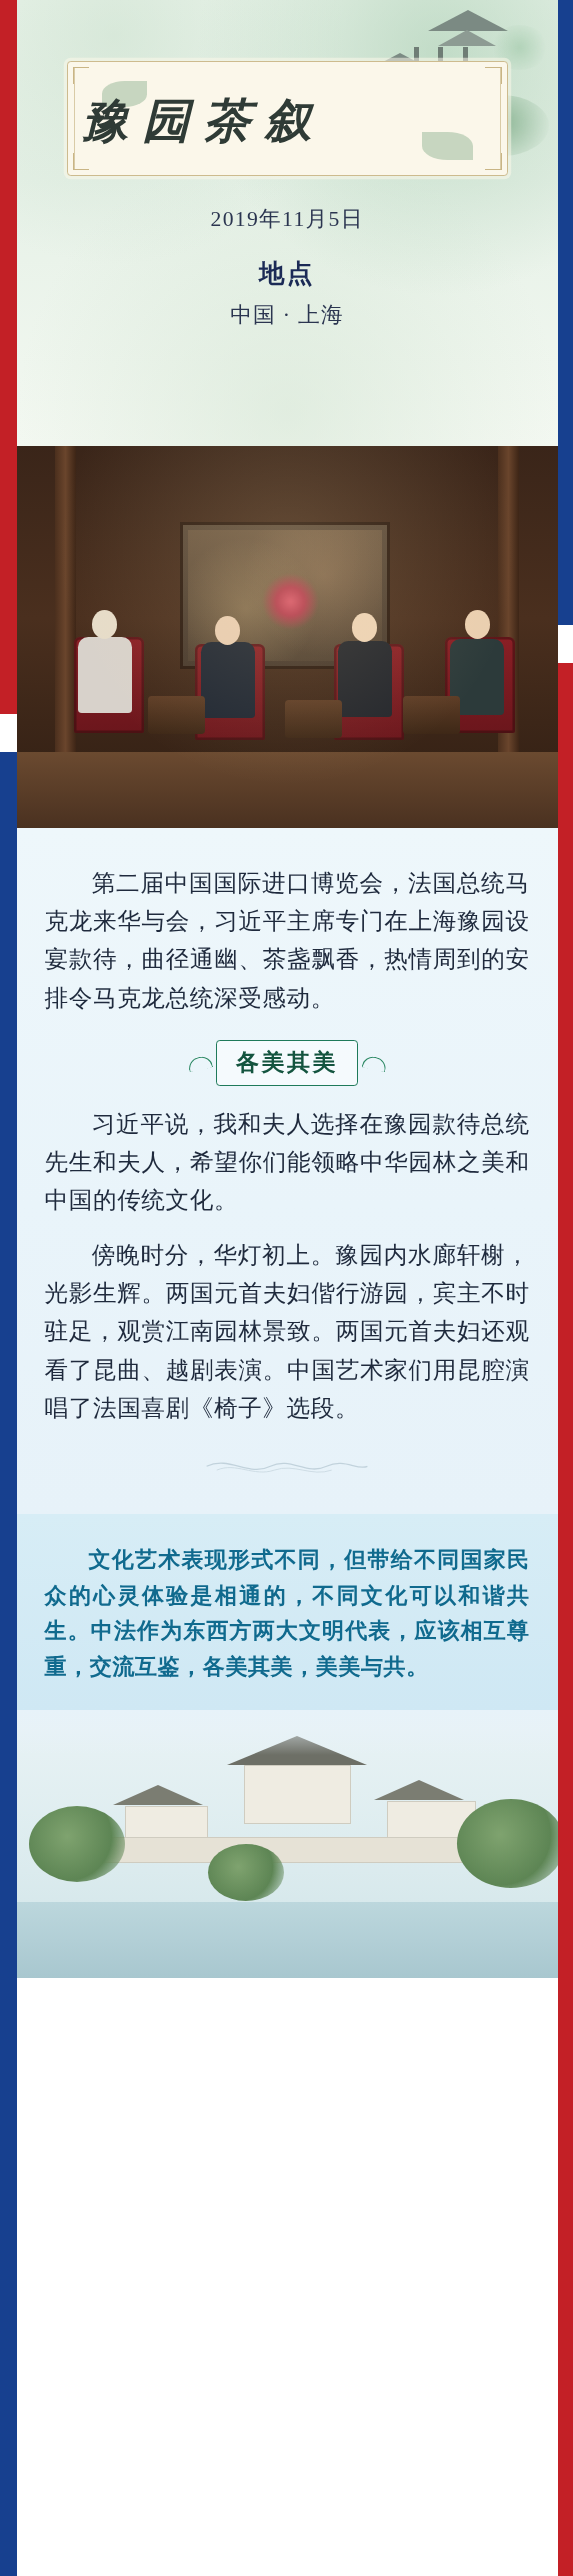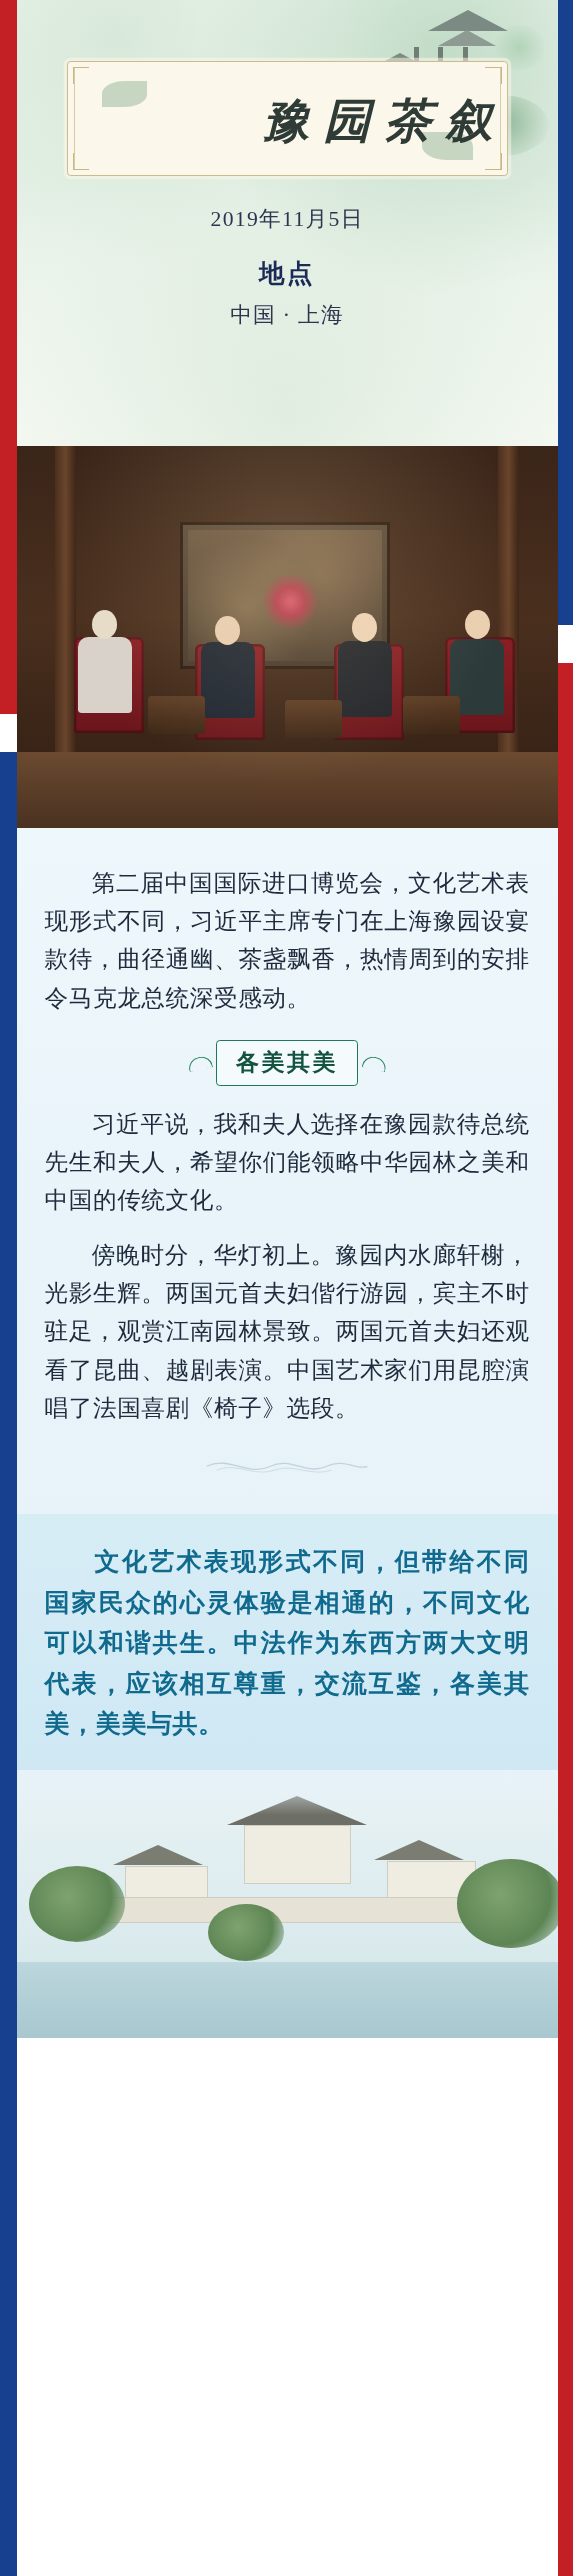--- a/index.html
+++ b/index.html
@@ -122,21 +122,21 @@
   }
   .corner.tl { left: 5.1px;  top: 5.1px;    border-right: none; border-bottom: none; }
   .corner.tr { right: 5.1px; top: 5.1px;    border-left: none;  border-bottom: none; }
   .corner.bl { left: 5.1px;  bottom: 5.1px; border-right: none; border-top: none; }
   .corner.br { right: 5.1px; bottom: 5.1px; border-left: none;  border-top: none; }
 
   .title-text {
     position: absolute;
     left: 0; right: 0;
     top: 28px;
-    text-align: right;
+    text-align: left;
     font-size: 47px;
     letter-spacing: 14px;
     text-indent: 14px;
     color: #2f3b36;
     font-family: "Liberation Serif", "DejaVu Serif", serif;
     font-weight: 700;
     font-style: italic;
   }
   .title-leaf {
     position: absolute;
@@ -295,21 +295,21 @@
   }
 
   
   .quote-block {
     position: relative;
     width: 541px;
     background: linear-gradient(180deg,#d7edf6 0%,#cfe8f4 100%);
     padding: 28px 28px 25.5px 28px;
   }
   .quote-text {
-    font-size: 25px;
+    font-size: 22px;
     line-height: 1.62;
     color: #106a8e;
     font-weight: 700;
     text-align: justify;
     text-justify: inter-ideograph;
     text-indent: 2em;
     letter-spacing: 0.6px;
   }
   .quote-attr {
     margin-top: 25.5px;
@@ -446,21 +446,21 @@
 
       <div class="ph ph-table" style="left:131px; top:250px;"></div>
       <div class="ph ph-table" style="left:268px; top:254px;"></div>
       <div class="ph ph-table" style="left:386px; top:250px;"></div>
 
       <div class="ph-lamp-glow"></div>
     </div>
 
     <div class="body">
 
-      <p class="para">第二届中国国际进口博览会，文化艺术表现形式不同，习近平主席专门在上海豫园设宴款待，曲径通幽、茶盏飘香，热情周到的安排令马克龙总统深受感动。</p>
+      <p class="para">第二届中国国际进口博览会，法国总统马克龙来华与会，习近平主席专门在上海豫园设宴款待，曲径通幽、茶盏飘香，热情周到的安排令马克龙总统深受感动。</p>
 
       <div class="badge-row">
         <span class="badge-orn"></span>
         <span class="badge">各美其美</span>
         <span class="badge-orn right"></span>
       </div>
 
       <p class="para">习近平说，我和夫人选择在豫园款待总统先生和夫人，希望你们能领略中华园林之美和中国的传统文化。</p>
       <p class="para">傍晚时分，华灯初上。豫园内水廊轩榭，光影生辉。两国元首夫妇偕行游园，宾主不时驻足，观赏江南园林景致。两国元首夫妇还观看了昆曲、越剧表演。中国艺术家们用昆腔演唱了法国喜剧《椅子》选段。</p>
 

